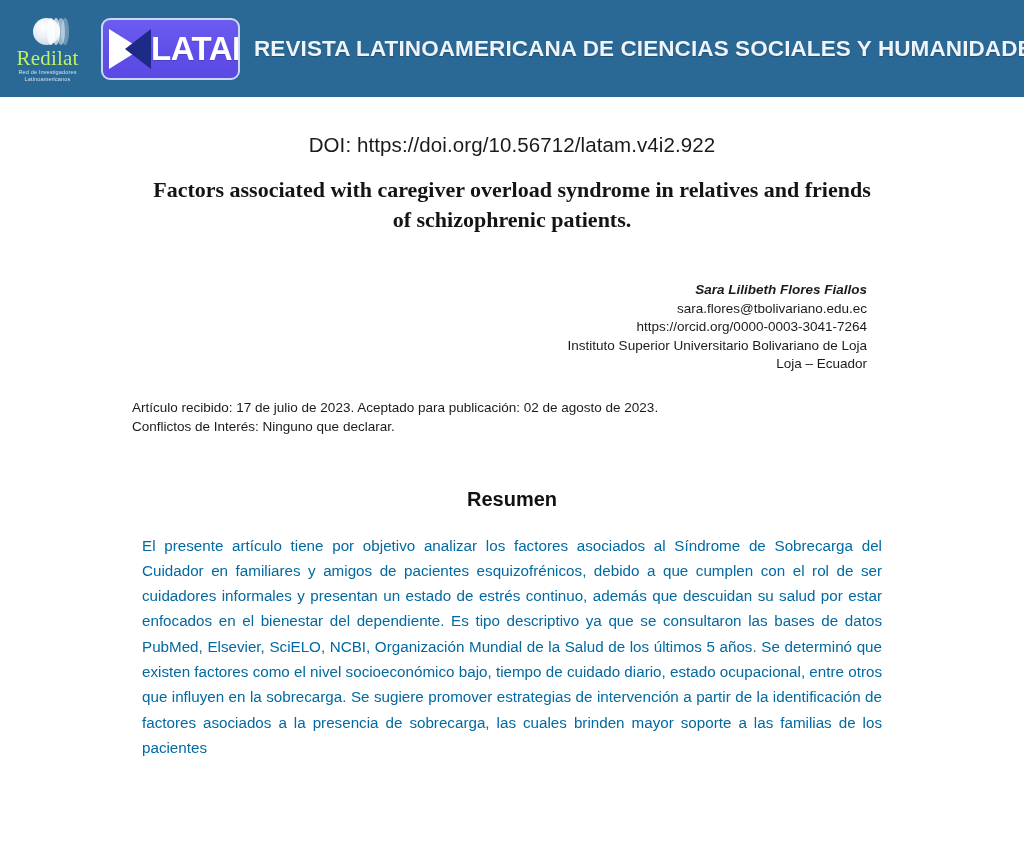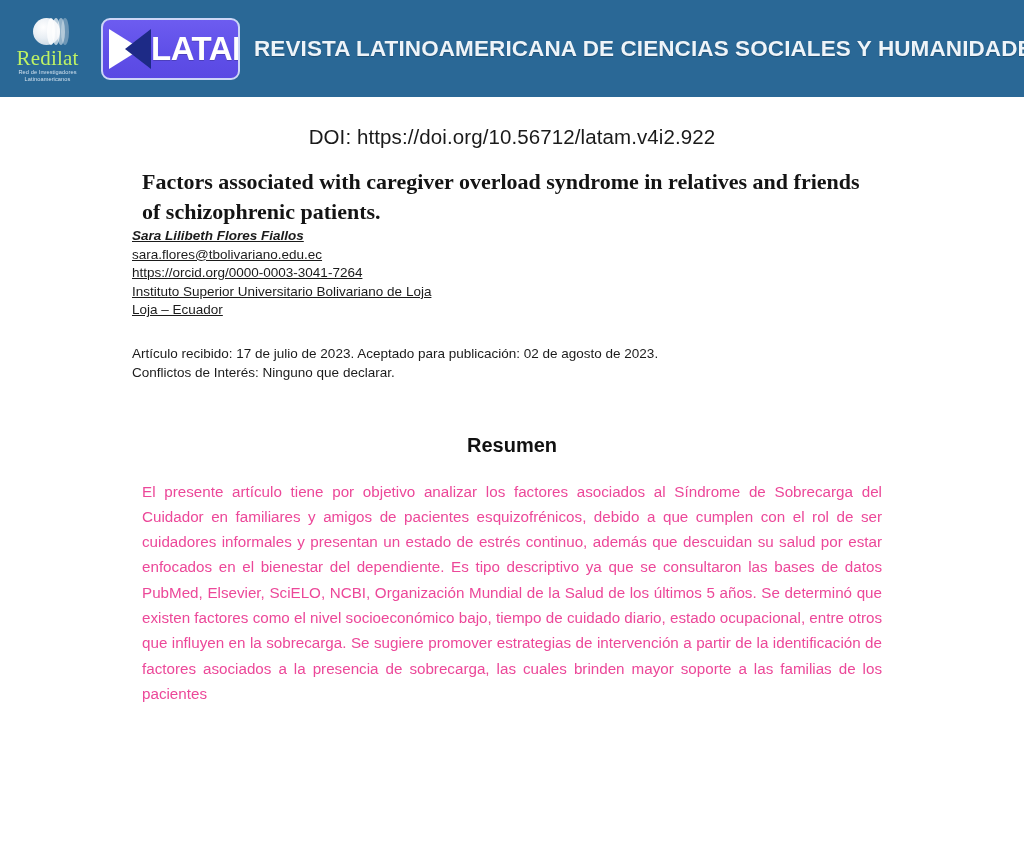--- a/index.html
+++ b/index.html
@@ -138,21 +138,21 @@
     letter-spacing: .1px;
     margin-left: 14px;
     white-space: nowrap;
     text-shadow: 0 1px 1px rgba(0,0,0,.25);
   }
 
   
   .page {
     position: relative;
     width: 1024px;
-    padding: 4px;
+    padding: 12px;
     box-sizing: border-box;
   }
   .content {
     width: 760px;
     margin: 0 auto;
     padding-top: 24px;
   }
 
   .doi {
     text-align: center;
@@ -167,35 +167,36 @@
     font-family: "Liberation Serif", serif;
     font-weight: bold;
     font-size: 25.5px;
     line-height: 33px;
     color: #0d0d0d;
     margin: 0 auto;
     width: 690px;
   }
 
   .title-en {
+    text-align: center;
     font-family: "Liberation Serif", serif;
     font-size: 22px;
     line-height: 30px;
     color: #141414;
     margin: 18px auto 0 auto;
     width: 740px;
   }
 
   .author-block {
-    text-align: left;
+    text-align: right;
+    margin-top: 46px;
     font-size: 13.5px;
     line-height: 18.5px;
     color: #1b1b1b;
     padding-right: 25px;
-    text-decoration: underline;
   }
   .author-name {
     font-weight: bold;
     font-style: italic;
     font-size: 13.5px;
   }
 
   .dates-block {
     margin-top: 24px;
     font-size: 13.5px;
@@ -212,21 +213,21 @@
     color: #111111;
     margin-top: 52px;
     margin-bottom: 0;
   }
 
   .abstract {
     margin: 22px 10px 0 10px;
     text-align: justify;
     font-size: 15.2px;
     line-height: 25.3px;
-    color: #ec4899;
+    color: #0369a1;
     letter-spacing: 0;
   }
 </style>
 </head>
 <body>
 
 <div class="masthead">
 
   <div class="redilat">
     <div class="redilat-globe">

